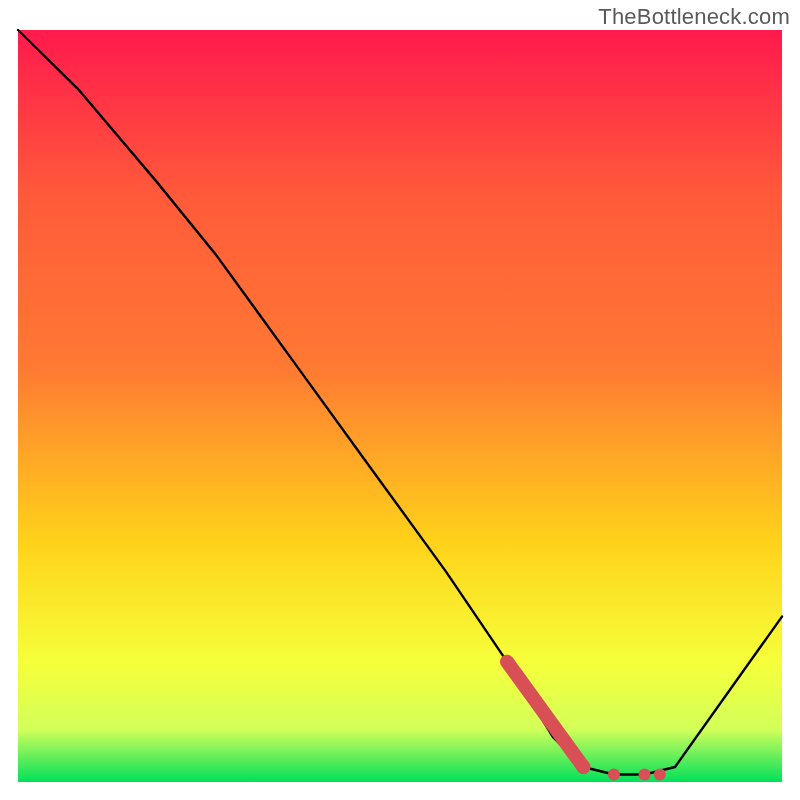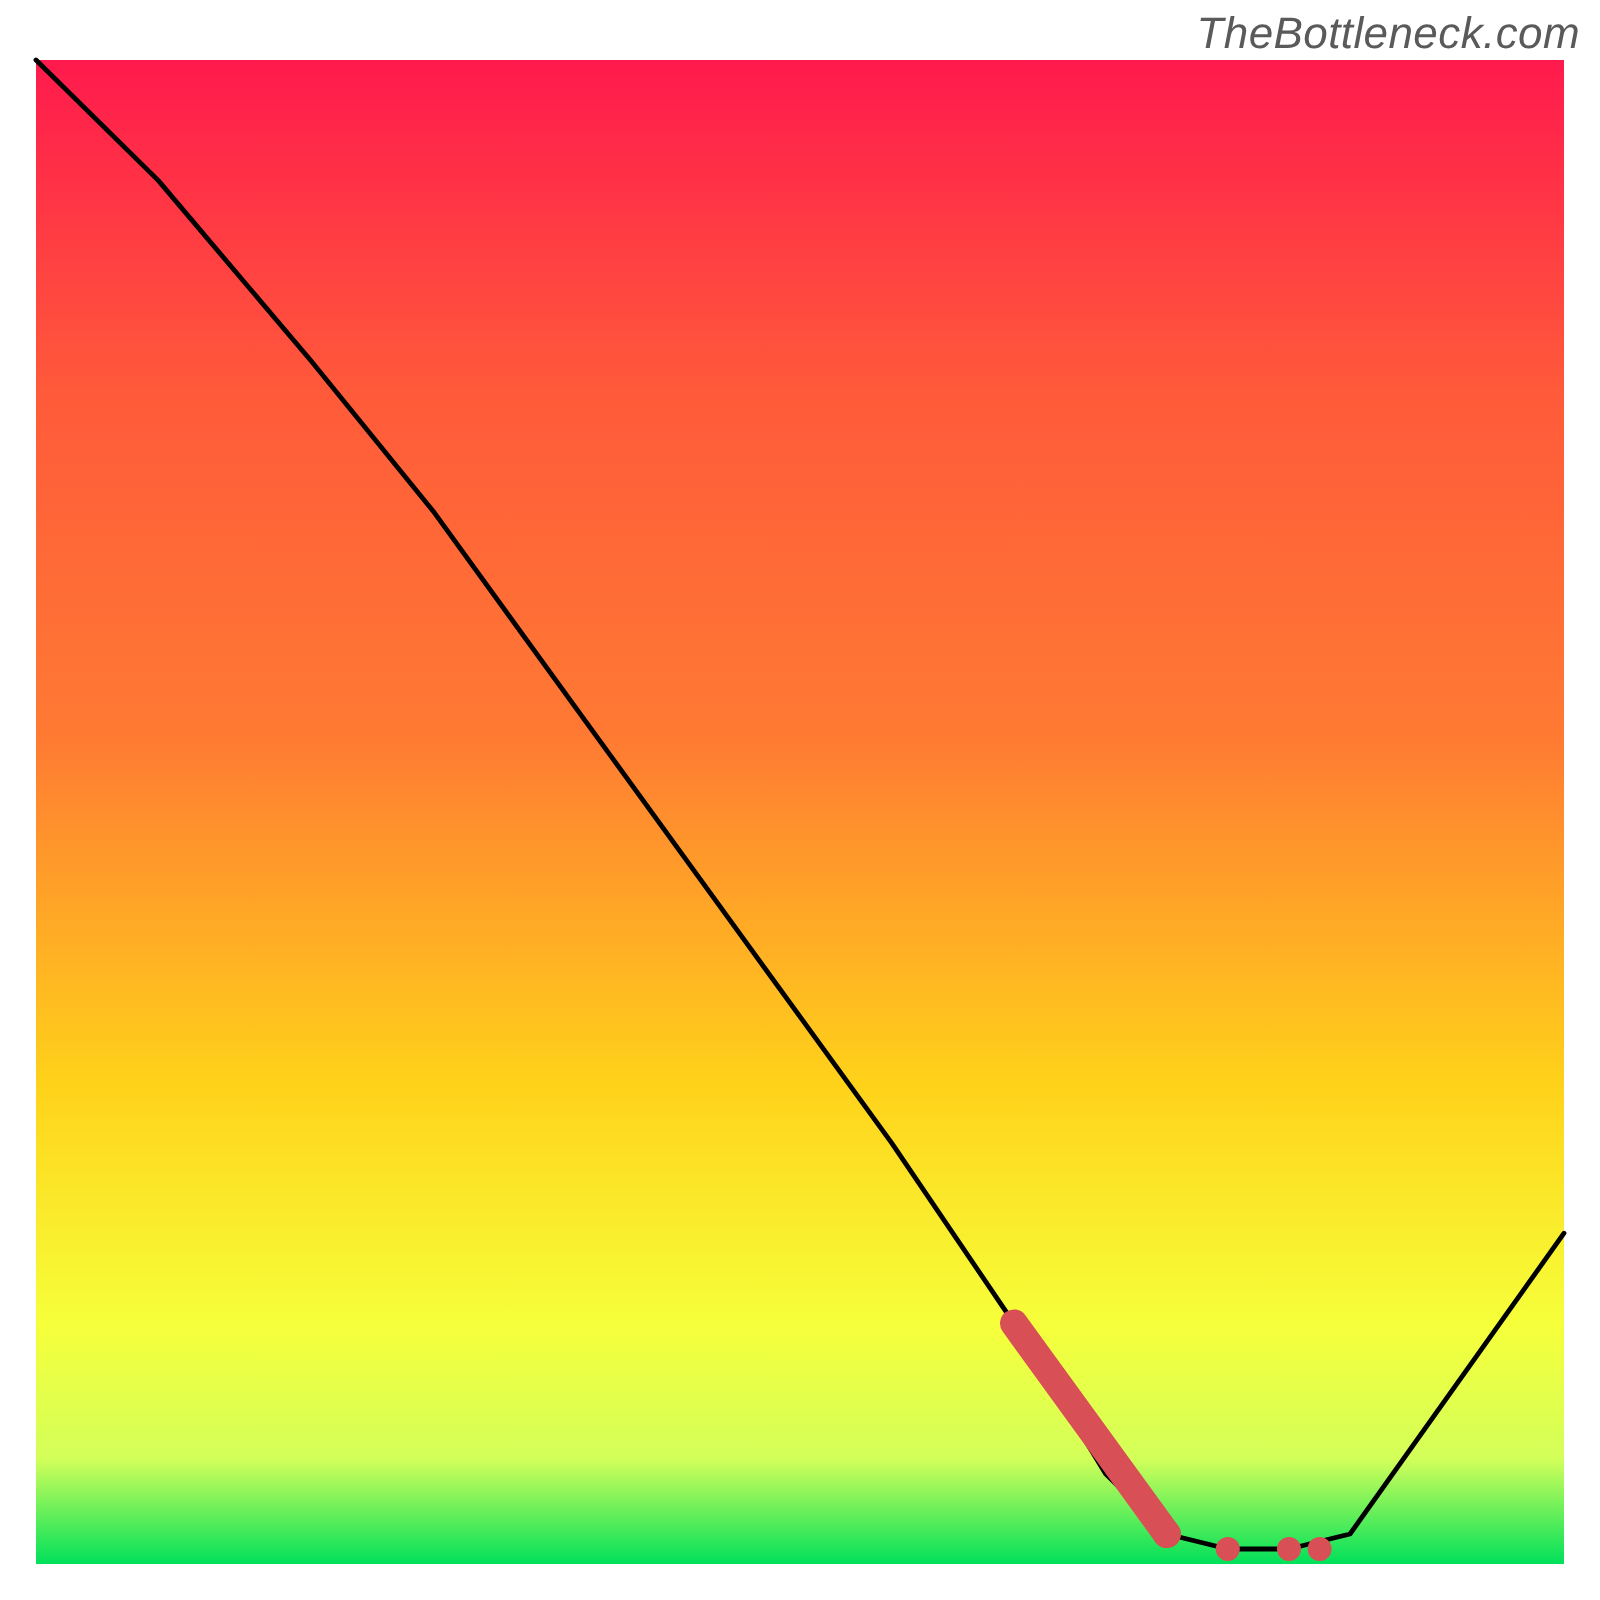--- a/index.html
+++ b/index.html
@@ -8,21 +8,20 @@
     width: 800px;
     height: 800px;
     overflow: hidden;
     background: #fff;
     font-family: Arial, Helvetica, sans-serif;
   }
   .stage {
     position: relative;
     width: 800px;
     height: 800px;
-    font-style: italic;
   }
   .watermark {
     position: absolute;
     top: 4px;
     right: 10px;
     font-size: 22px;
     font-weight: 500;
     color: #5a5a5a;
     letter-spacing: 0.2px;
     z-index: 10;

